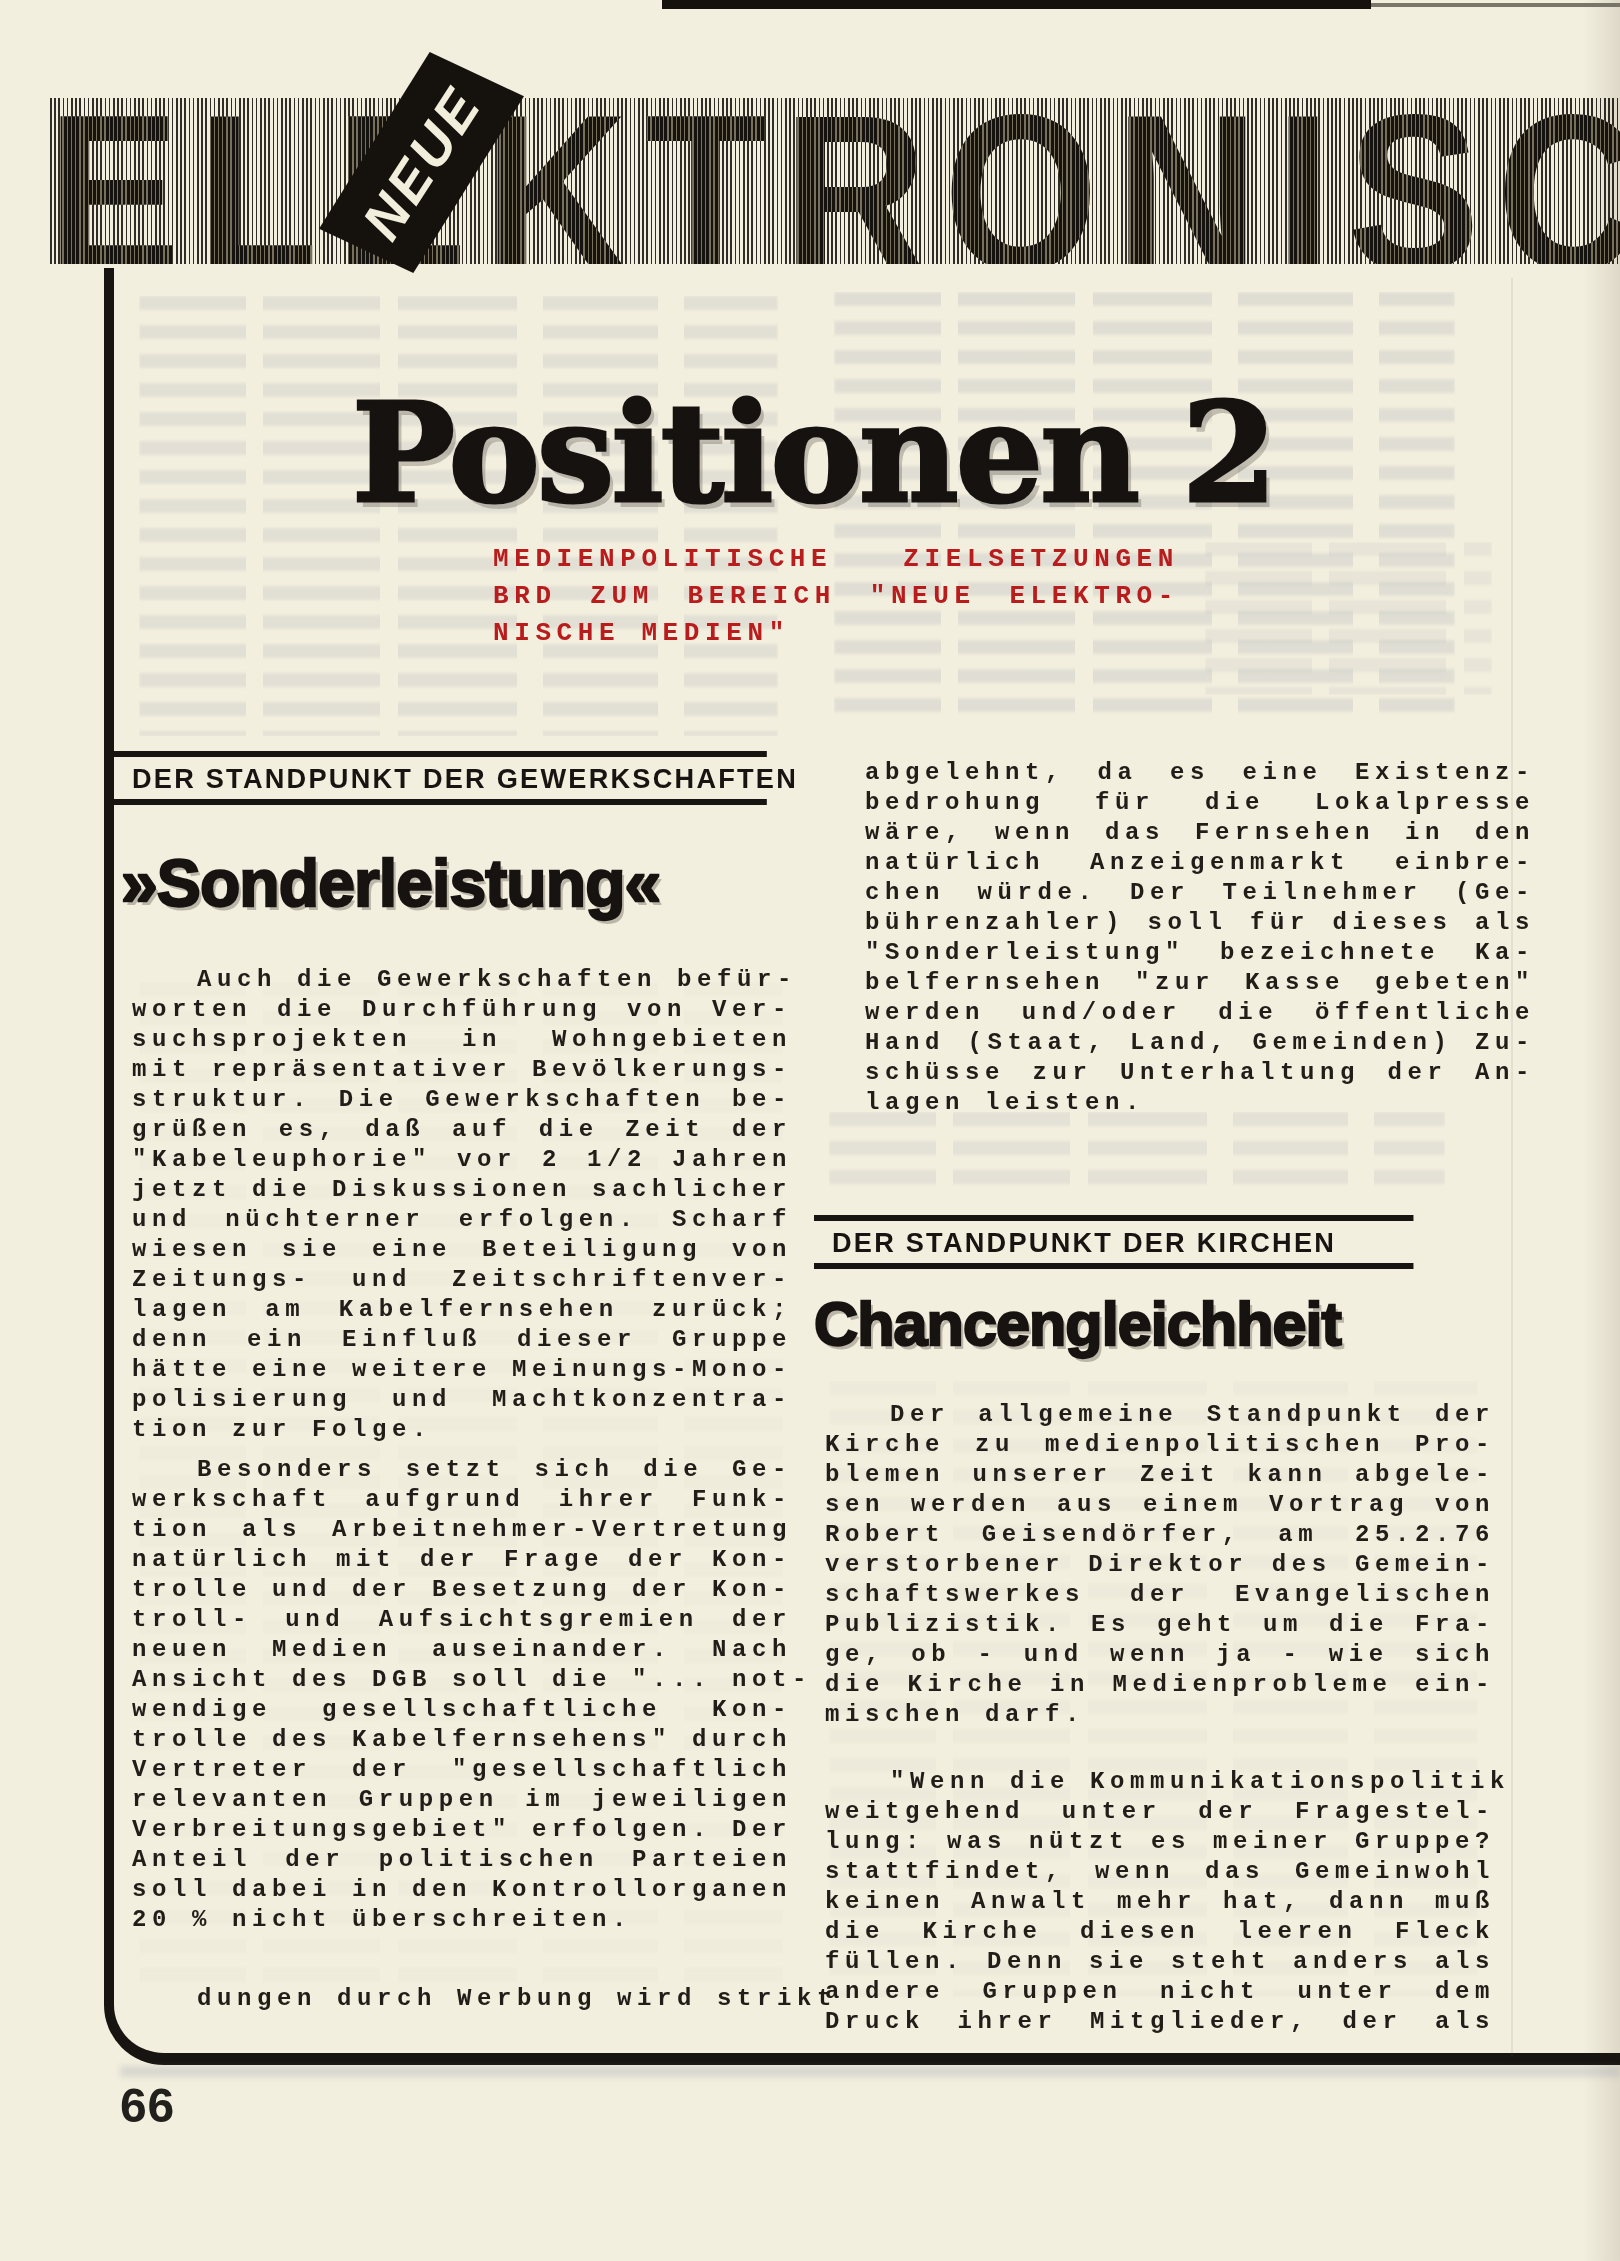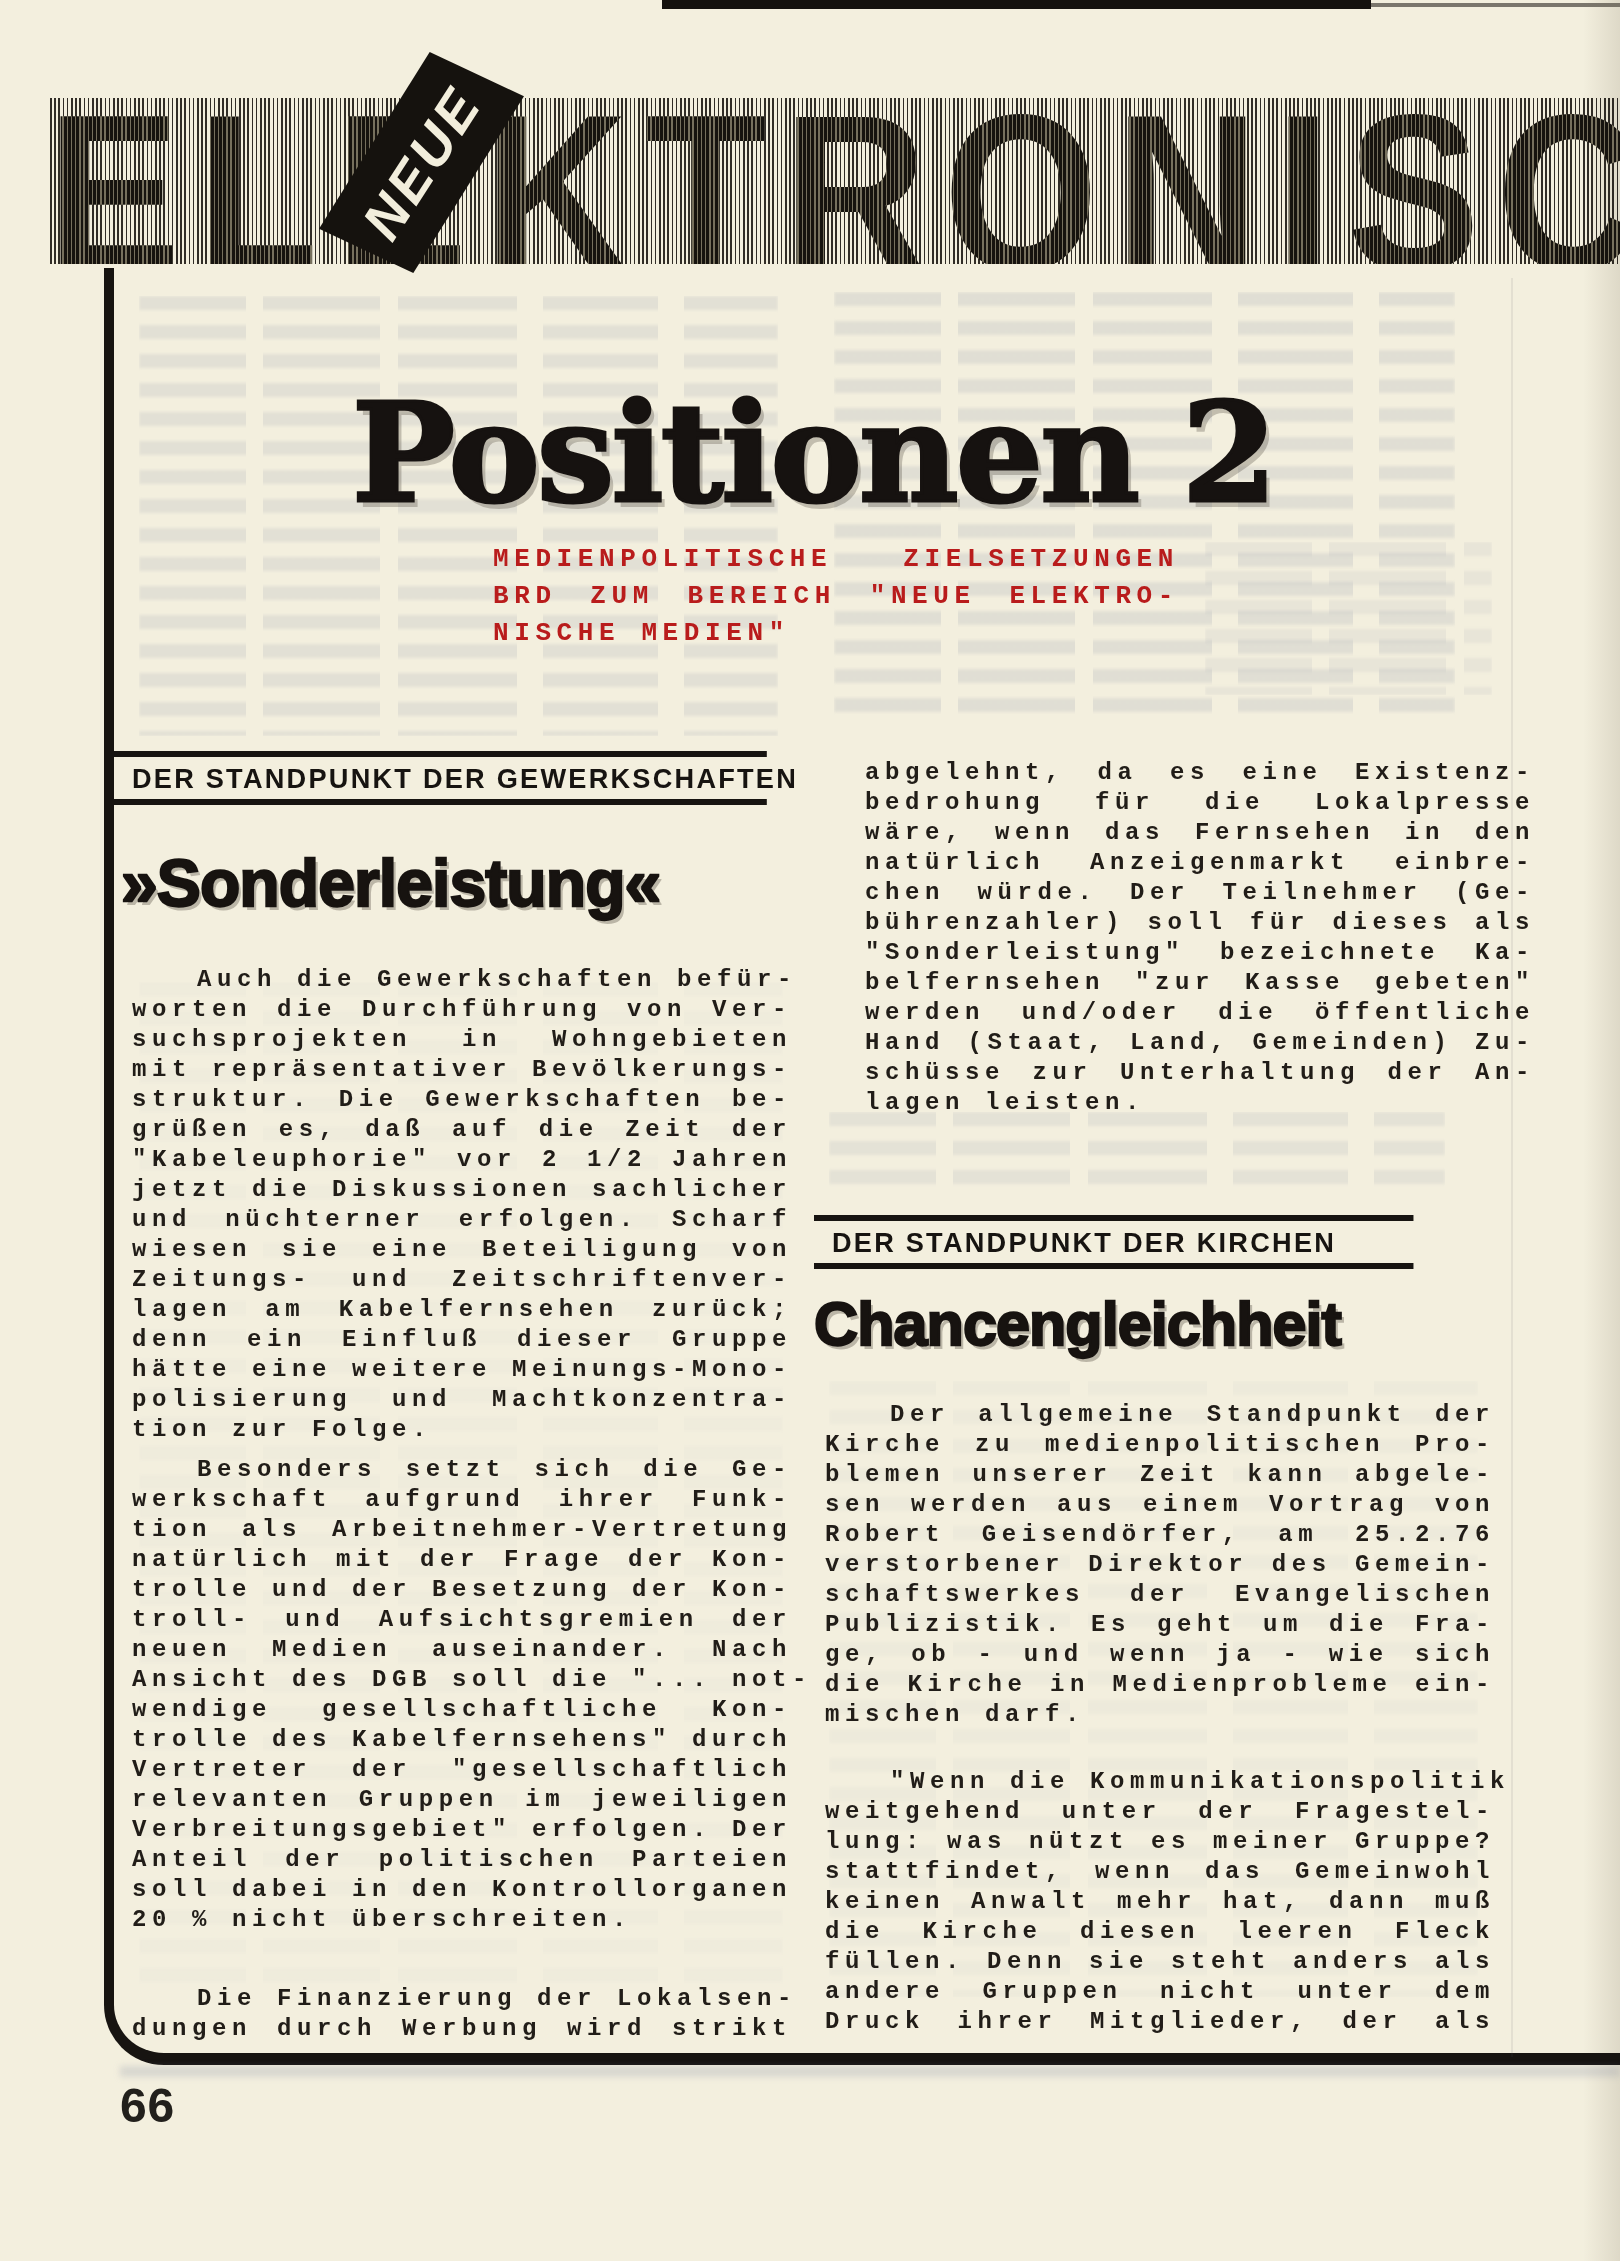--- a/index.html
+++ b/index.html
@@ -160,21 +160,20 @@
     <div class="tl">wendige gesellschaftliche Kon-</div>
     <div class="tl">trolle des Kabelfernsehens" durch</div>
     <div class="tl">Vertreter der "gesellschaftlich</div>
     <div class="tl">relevanten Gruppen im jeweiligen</div>
     <div class="tl">Verbreitungsgebiet" erfolgen. Der</div>
     <div class="tl">Anteil der politischen Parteien</div>
     <div class="tl">soll dabei in den Kontrollorganen</div>
     <div class="tl tl-last">20 % nicht überschreiten.</div>
   </div>
 <div class="abs para indent jlast lp lp3">
-    <div class="tl">Die Finanzierung der Lokalsen-</div>
     <div class="tl tl-last">dungen durch Werbung wird strikt</div>
   </div>
 
 <div class="abs para rp rp0">
     <div class="tl">abgelehnt, da es eine Existenz-</div>
     <div class="tl">bedrohung für die Lokalpresse</div>
     <div class="tl">wäre, wenn das Fernsehen in den</div>
     <div class="tl">natürlich Anzeigenmarkt einbre-</div>
     <div class="tl">chen würde. Der Teilnehmer (Ge-</div>
     <div class="tl">bührenzahler) soll für dieses als</div>

